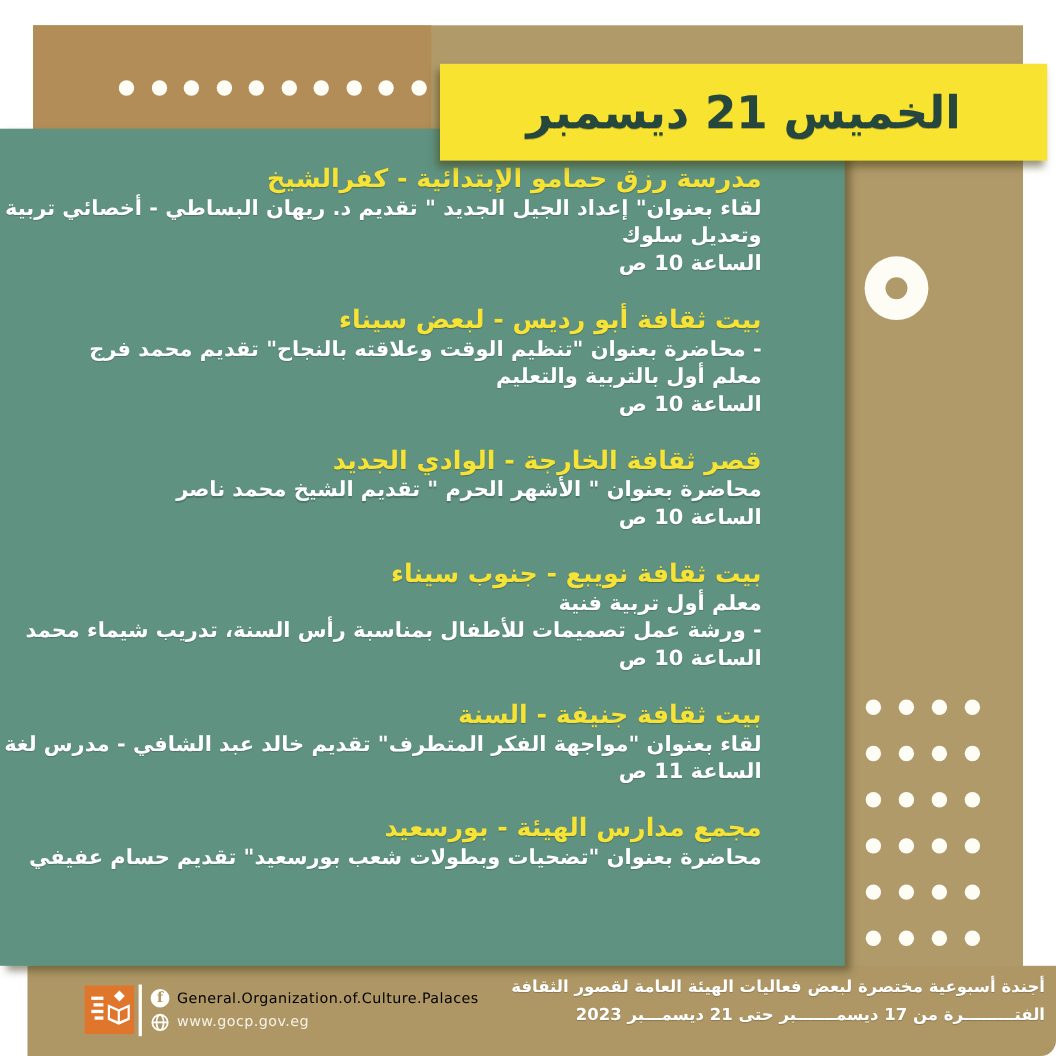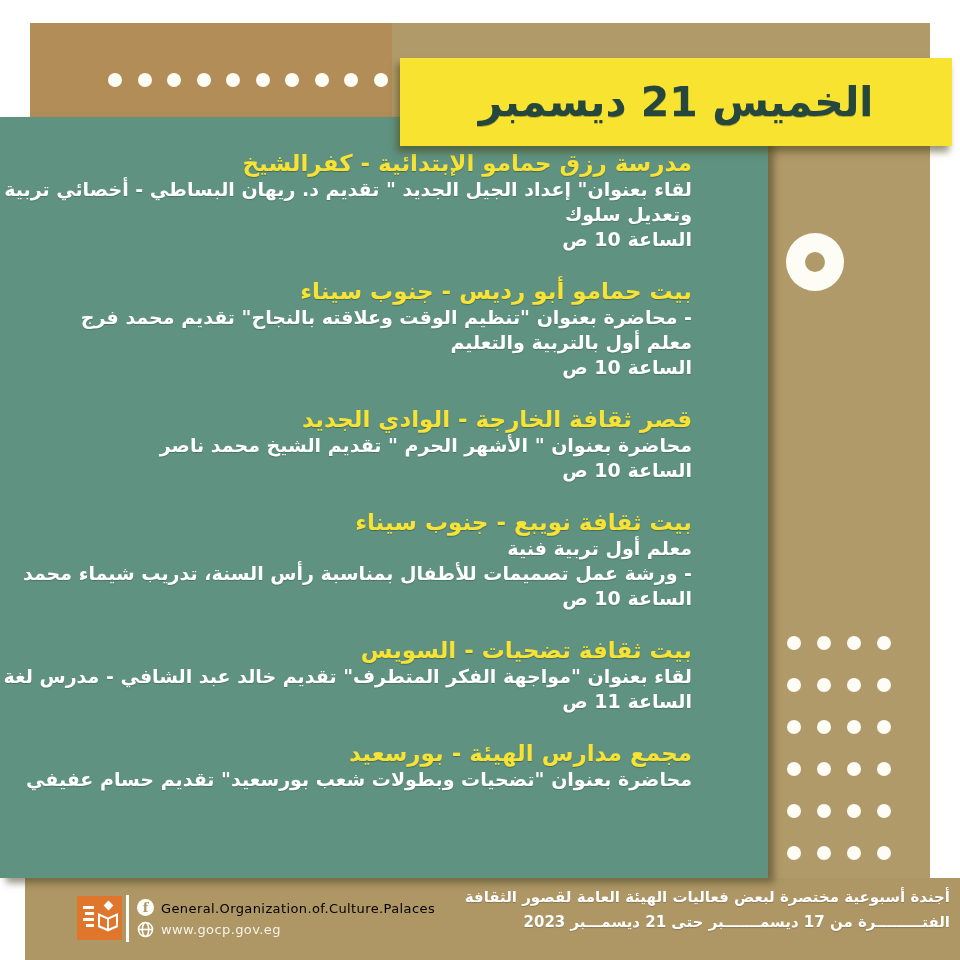--- a/index.html
+++ b/index.html
@@ -1,21 +1,21 @@
 <!DOCTYPE html>
 <html lang="ar"><head>
 <meta charset="utf-8">
 <style>
   html,body{margin:0;padding:0;}
   body{
     width:960px;height:960px;background:#ffffff;
     font-family:"DejaVu Sans",sans-serif;
     overflow:hidden;
   }
-  .canvas{position:relative;width:960px;height:960px;background:#ffffff;overflow:hidden;}
+  .canvas{position:relative;width:960px;height:960px;background:#ffffff;overflow:hidden;border-radius:14px;}
 
   
   .tan-main{position:absolute;left:30px;top:23px;width:900px;height:937px;background:#b19a6a;}
   .tan-footer-band{position:absolute;left:25px;top:878px;width:935px;height:82px;background:#ae9765;}
   .tan-topleft{position:absolute;left:30px;top:23px;width:362px;height:95px;background:#b28d58;}
 
   
   .dots-row{position:absolute;left:108px;top:73px;width:290px;height:14px;display:flex;gap:15.5px;}
   .dots-row .dot{width:14px;height:14px;border-radius:50%;background:#fdfdf6;flex:0 0 auto;}
 
@@ -105,41 +105,41 @@
   <div class="events">
 
     <div class="event">
       <div class="event-title">مدرسة رزق حمامو الإبتدائية - كفرالشيخ</div>
       <div class="event-line">لقاء بعنوان" إعداد الجيل الجديد " تقديم د. ريهان البساطي - أخصائي تربية خاصة</div>
       <div class="event-line">وتعديل سلوك</div>
       <div class="event-time">الساعة 10 ص</div>
     </div>
 
     <div class="event">
-      <div class="event-title">بيت حمامو أبو رديس - جنوب سيناء</div>
+      <div class="event-title">بيت ثقافة أبو رديس - لبعض سيناء</div>
       <div class="event-line">- محاضرة بعنوان "تنظيم الوقت وعلاقته بالنجاح" تقديم محمد فرج</div>
       <div class="event-line">معلم أول بالتربية والتعليم</div>
       <div class="event-time">الساعة 10 ص</div>
     </div>
 
     <div class="event">
       <div class="event-title">قصر ثقافة الخارجة - الوادي الجديد</div>
       <div class="event-line">محاضرة بعنوان " الأشهر الحرم " تقديم الشيخ محمد ناصر</div>
       <div class="event-time">الساعة 10 ص</div>
     </div>
 
     <div class="event">
       <div class="event-title">بيت ثقافة نويبع - جنوب سيناء</div>
       <div class="event-line">معلم أول تربية فنية</div>
       <div class="event-line">- ورشة عمل تصميمات للأطفال بمناسبة رأس السنة، تدريب شيماء محمد</div>
       <div class="event-time">الساعة 10 ص</div>
     </div>
 
     <div class="event">
-      <div class="event-title">بيت ثقافة تضحيات - السويس</div>
+      <div class="event-title">بيت ثقافة جنيفة - السنة</div>
       <div class="event-line">لقاء بعنوان "مواجهة الفكر المتطرف" تقديم خالد عبد الشافي - مدرس لغة عربية</div>
       <div class="event-time">الساعة 11 ص</div>
     </div>
 
     <div class="event">
       <div class="event-title">مجمع مدارس الهيئة - بورسعيد</div>
       <div class="event-line">محاضرة بعنوان "تضحيات وبطولات شعب بورسعيد" تقديم حسام عفيفي</div>
     </div>
 
   </div>

